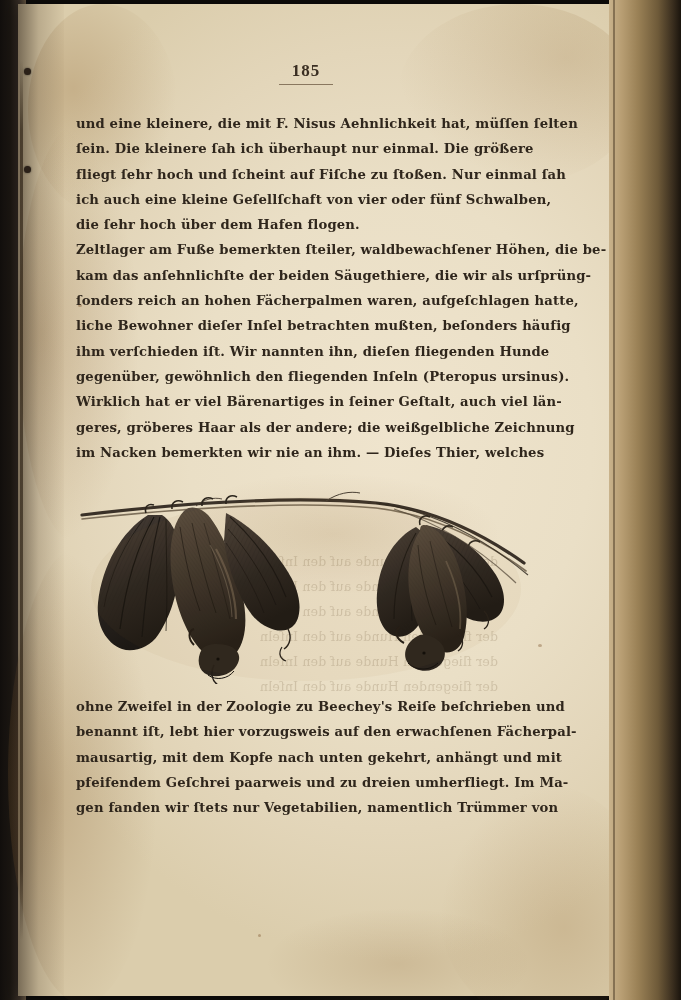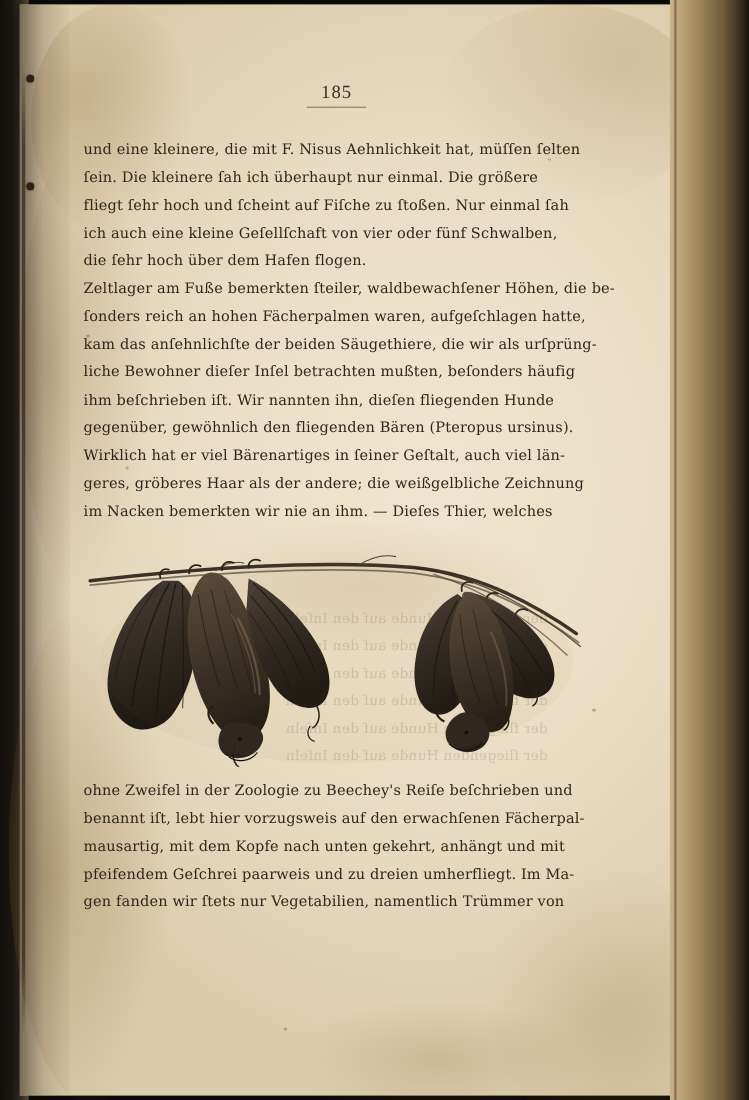--- a/index.html
+++ b/index.html
@@ -95,22 +95,23 @@
     background: #2a2018;
     box-shadow: 0 0 2px rgba(0,0,0,0.6);
   }
   .punch.p1 { top: 68px; }
   .punch.p2 { top: 166px; }
 
   
   .content {
     position: absolute;
     left: 58px;
-    top: 70px;
+    top: 57px;
     width: 460px;
+    font-weight: bold;
   }
 
   .page-number {
     text-align: center;
     font-family: "Liberation Serif", serif;
     font-size: 17px;
     color: #3a2e22;
     letter-spacing: 1px;
     margin: 0 0 2px 0;
   }
@@ -207,25 +208,25 @@
       <p class="para first">
         <span class="line">und eine kleinere, die mit F. Nisus Aehnlichkeit hat, müſſen ſelten</span>
         <span class="line">ſein.   Die kleinere ſah ich überhaupt nur einmal.   Die größere</span>
         <span class="line">fliegt ſehr hoch und ſcheint auf Fiſche zu ſtoßen.   Nur einmal ſah</span>
         <span class="line">ich auch eine kleine Geſellſchaft von vier oder fünf Schwalben,</span>
         <span class="line">die ſehr hoch über dem Hafen flogen.</span>
       </p>
 
       <p class="para">
         <span class="line">Zeltlager am Fuße bemerkten ſteiler, waldbewachſener Höhen, die be-</span>
+        <span class="line">kam das anſehnlichſte der beiden Säugethiere, die wir als urſprüng-</span>
         <span class="line">ſonders reich an hohen Fächerpalmen waren, aufgeſchlagen hatte,</span>
-        <span class="line">kam das anſehnlichſte der beiden Säugethiere, die wir als urſprüng-</span>
         <span class="line">liche Bewohner dieſer Inſel betrachten mußten, beſonders häufig</span>
-        <span class="line">ihm beſchrieben iſt.   Wir nannten ihn, dieſen fliegenden Hunde</span>
-        <span class="line">gegenüber, gewöhnlich den fliegenden Bären (Pteropus ursinus).</span>
+        <span class="line">ihm verſchieden iſt.   Wir nannten ihn, dieſen fliegenden Hunde</span>
+        <span class="line">gegenüber, gewöhnlich den fliegenden Inſeln (Pteropus ursinus).</span>
         <span class="line">Wirklich hat er viel Bärenartiges in ſeiner Geſtalt, auch viel län-</span>
         <span class="line">geres, gröberes Haar als der andere; die weißgelbliche Zeichnung</span>
         <span class="line">im Nacken bemerkten wir nie an ihm. — Dieſes Thier, welches</span>
       </p>
 
       <div class="figure">
         <svg width="460" height="205" viewBox="0 0 460 205" xmlns="http://www.w3.org/2000/svg">
           <defs>
             <linearGradient id="wingShade" x1="0" y1="0" x2="0.3" y2="1">
               <stop offset="0%" stop-color="#4a4038"></stop>

